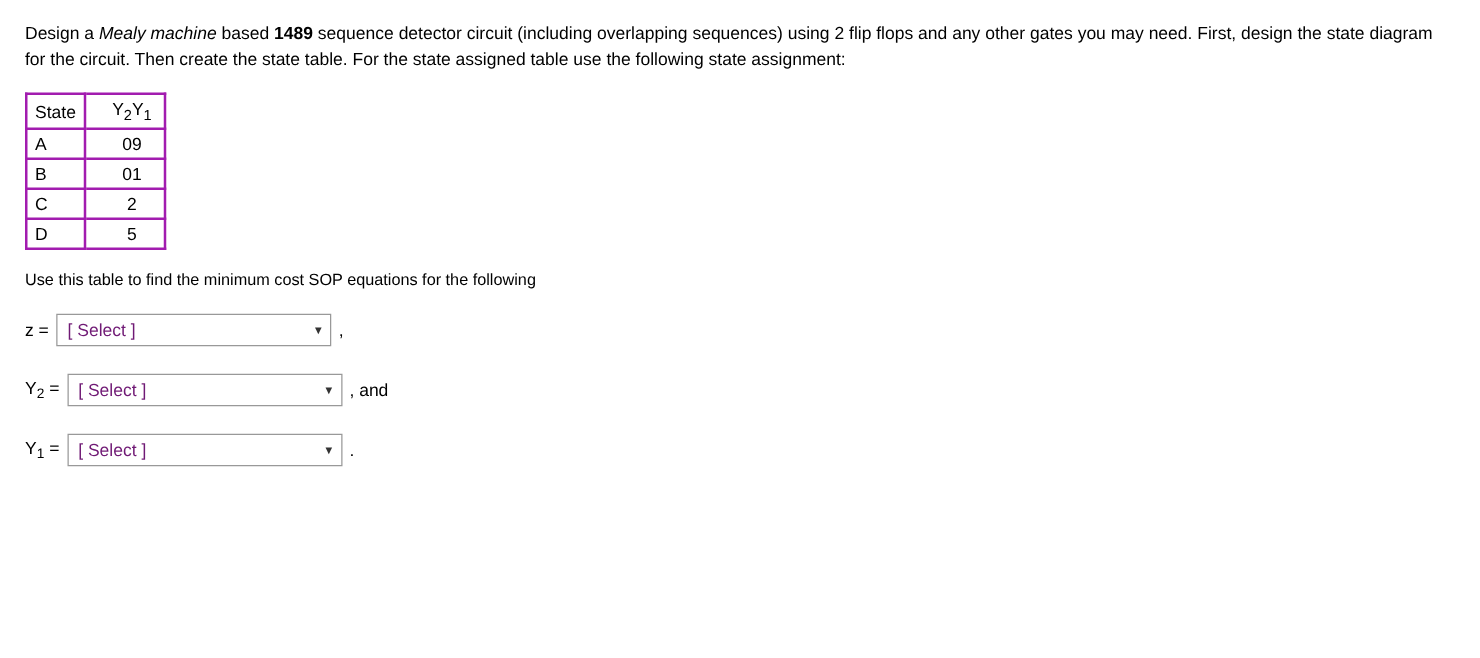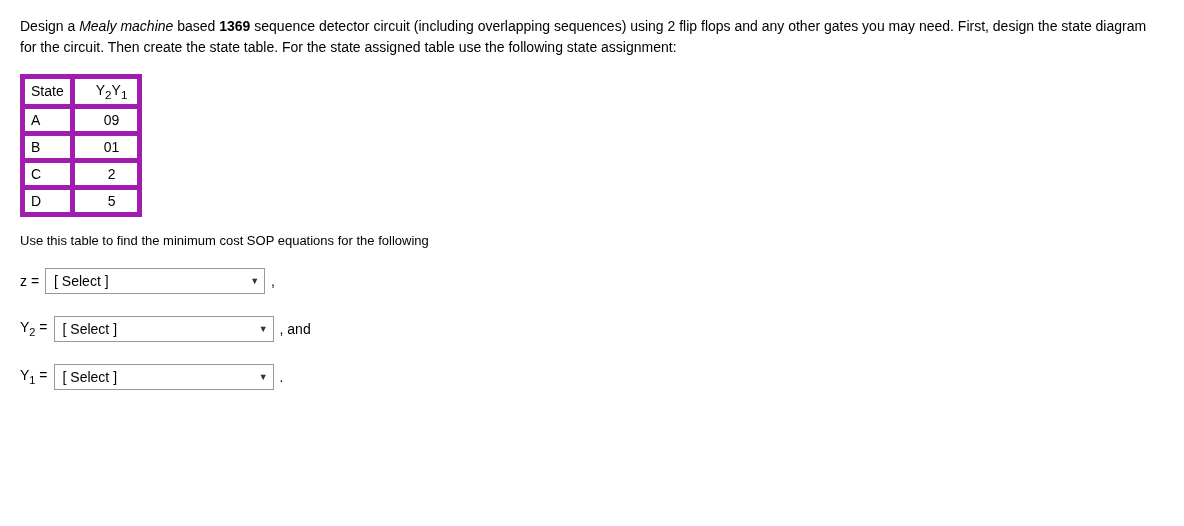--- a/index.html
+++ b/index.html
@@ -33,21 +33,21 @@
       font-weight: bold;
     }
 
     .state-table {
       border-collapse: collapse;
       margin-bottom: 16px;
       font-size: 14px;
     }
 
     .state-table td {
-      border: 5px solid #a21caf;
+      border: 2px solid #a21caf;
       padding: 3px 10px;
       min-width: 40px;
       text-align: left;
     }
 
     .state-table td:first-child {
       padding-left: 6px;
       padding-right: 6px;
     }
 
@@ -81,21 +81,21 @@
     .select-dropdown {
       appearance: none;
       -webkit-appearance: none;
       border: 1px solid #999;
       background: #fff;
       padding: 4px 24px 4px 8px;
       font-size: 14px;
       width: 220px;
       cursor: pointer;
       position: relative;
-      color: #000000;
+      color: #701a75;
       background-image: none;
     }
 
     .select-wrapper {
       position: relative;
       display: inline-block;
     }
 
     .select-wrapper::after {
       content: '▼';
@@ -110,21 +110,21 @@
 
     .eq-suffix {
       margin-left: 6px;
       font-size: 14px;
     }
   </style>
 </head>
 <body>
 
 <p class="problem-text">
-  Design a <em>Mealy machine</em> based <strong>1369</strong> sequence detector circuit (including overlapping sequences) using 2 flip flops and any other gates you may need.   First, design the state diagram for the circuit. Then create the state table. For the state assigned table use the following state assignment:
+  Design a <em>Mealy machine</em> based <strong>1489</strong> sequence detector circuit (including overlapping sequences) using 2 flip flops and any other gates you may need.   First, design the state diagram for the circuit. Then create the state table. For the state assigned table use the following state assignment:
 </p>
 
 <table class="state-table">
   <tbody>
       <tr>
     <td>State</td>
     <td>Y<sub>2</sub>Y<sub>1</sub></td>
   </tr>
   <tr>
     <td>A</td>

